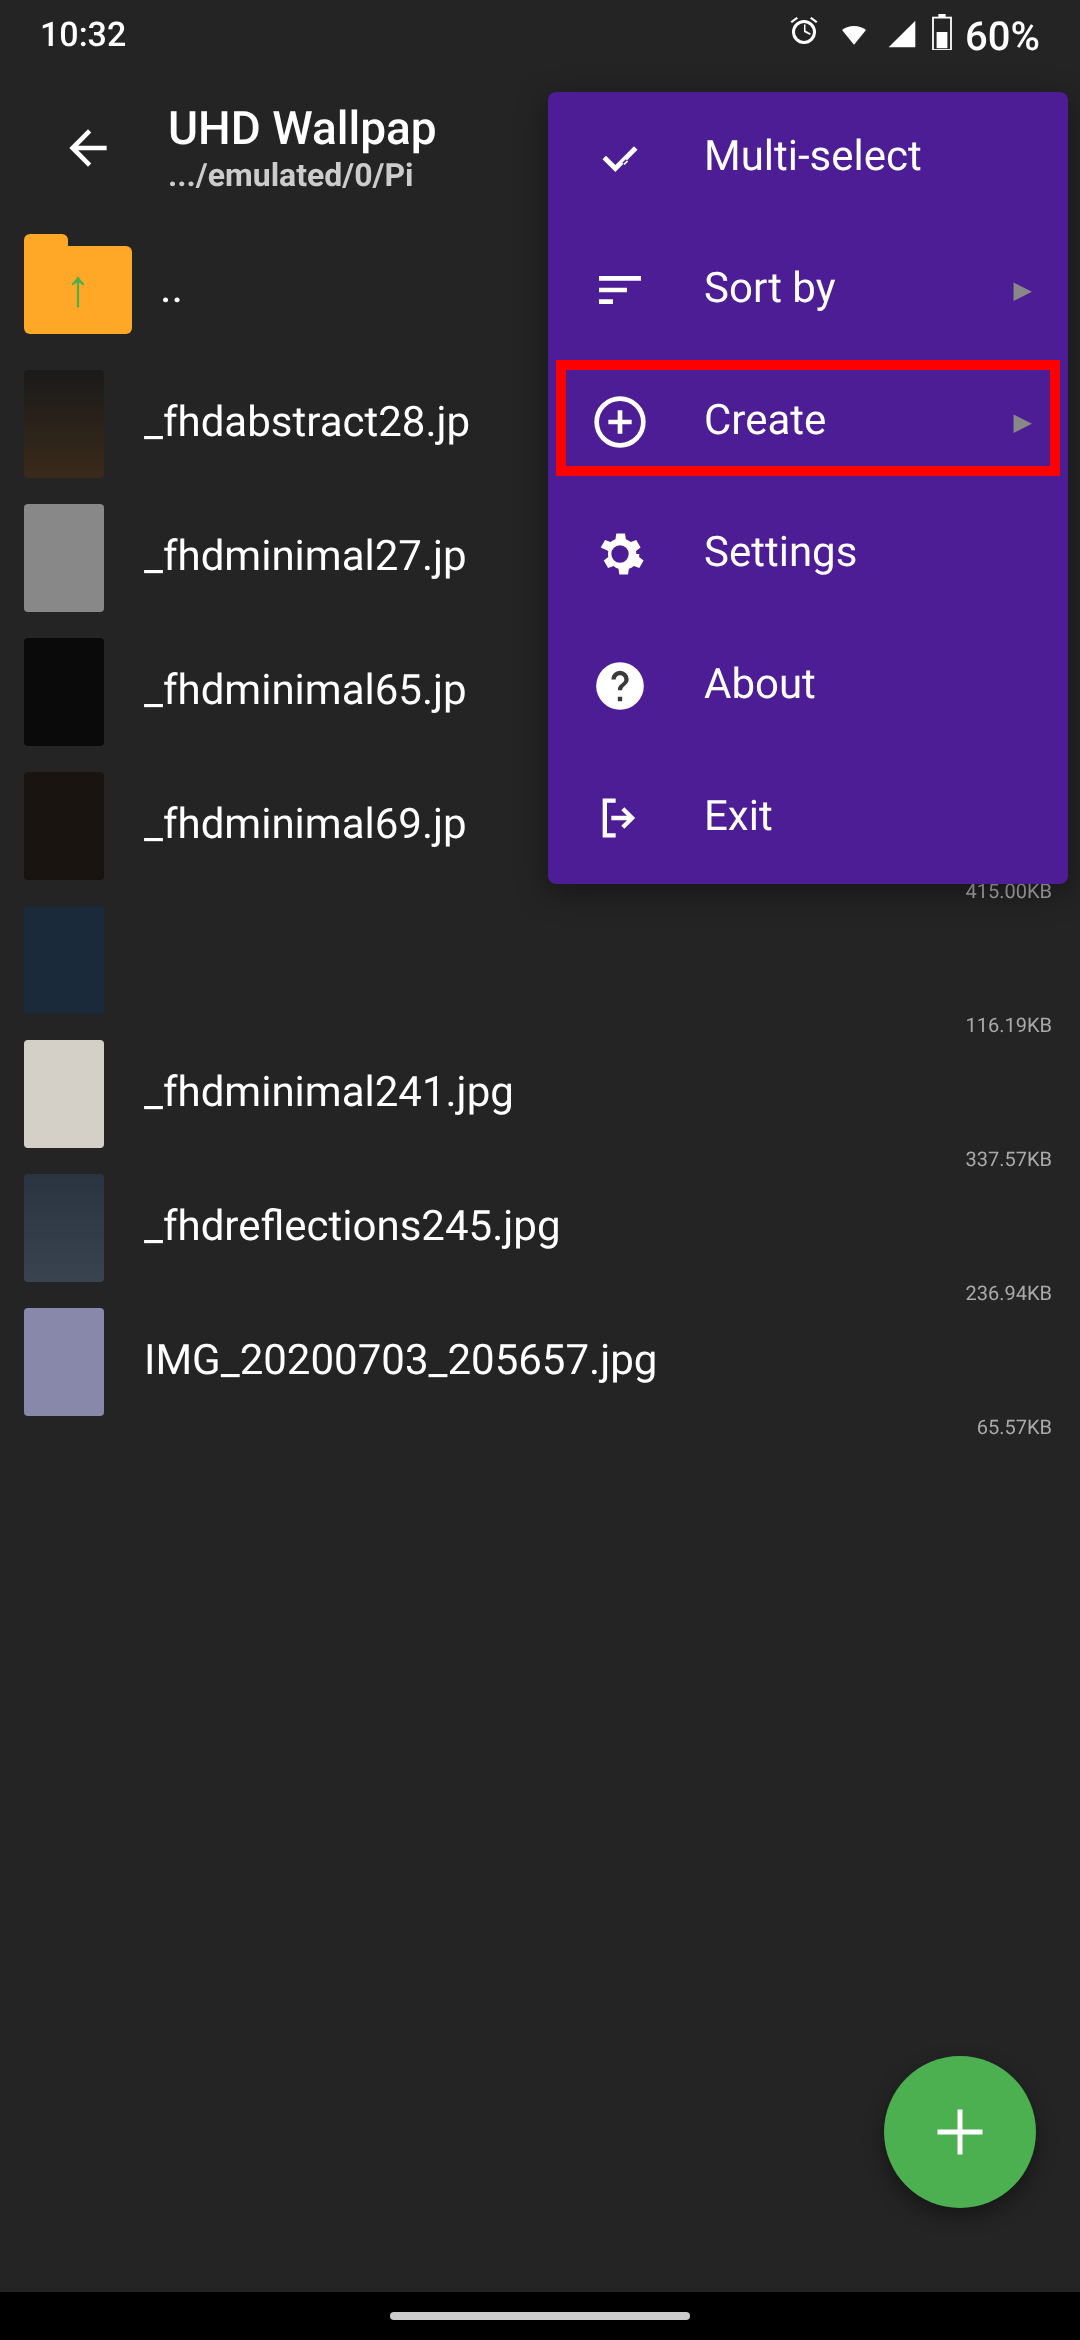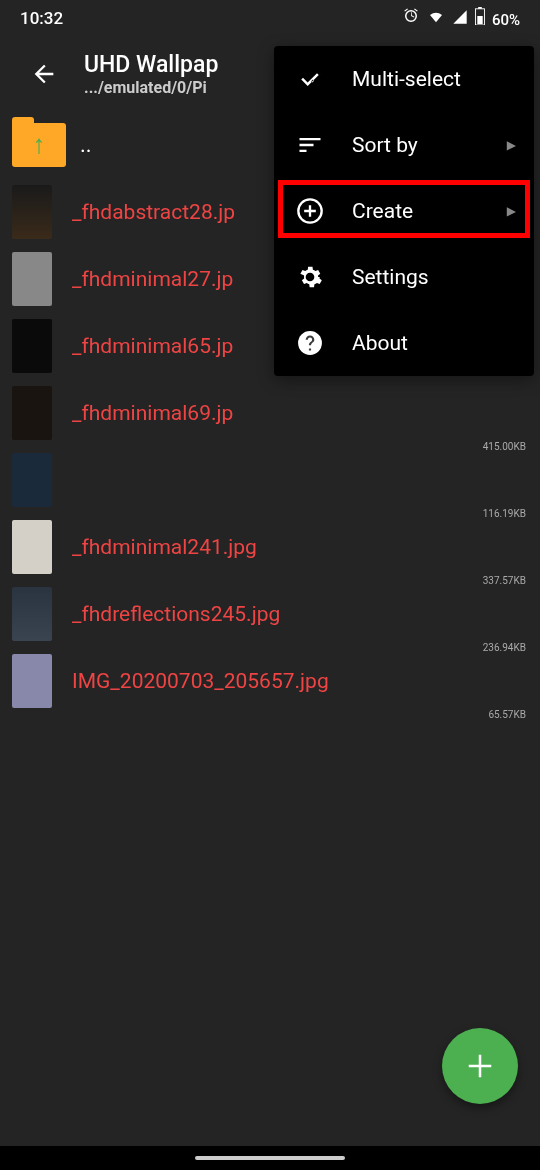--- a/index.html
+++ b/index.html
@@ -16,23 +16,23 @@
       height: 36px;
       display: flex;
       justify-content: space-between;
       align-items: center;
       padding: 16px 20px;
       font-size: 17px;
       font-weight: 500;
     }
     .status-right {
       display: flex;
-      align-items: flex-end;
+      align-items: flex-start;
       gap: 6px;
-      font-size: 15px;
+      font-size: 20px;
     }
     .app-bar {
       height: 75px;
       display: flex;
       align-items: center;
       padding: 0 28px;
       gap: 24px;
     }
     .back-btn { width: 32px; height: 32px; display:flex; align-items:center; justify-content:center; }
     .title-block { display:flex; flex-direction:column; }
@@ -70,35 +70,35 @@
       border-radius: 2px;
     }
     .thumb.t1 { background: linear-gradient(#1a1a1a, #3a2a1a); }
     .thumb.t2 { background: #888; }
     .thumb.t3 { background: #0a0a0a; }
     .thumb.t4 { background: #1a1410; }
     .thumb.t5 { background: #1a2a3a; }
     .thumb.t6 { background: #d4d0c8; }
     .thumb.t7 { background: linear-gradient(#2a3340, #3a4450); }
     .thumb.t8 { background: #8888aa; }
-    .file-name { font-size: 21px; color: #ef4444; }
+    .file-name { font-size: 21px; color: #ffffff; }
     .file-size {
       position: absolute;
       right: 14px;
       bottom: -6px;
       font-size: 10px;
       color: #aaa;
     }
     .dots { font-size: 22px; color:#fff; }
     .menu {
       position: absolute;
       top: 46px;
       right: 6px;
       width: 260px;
-      background: #000000;
+      background: #4c1d95;
       box-shadow: 0 4px 16px rgba(0,0,0,0.4);
       border-radius: 4px;
       z-index: 10;
     }
     .menu-item {
       height: 66px;
       display: flex;
       align-items: center;
       padding: 0 22px;
       gap: 28px;
@@ -279,20 +279,28 @@
   </div>
   <div class="menu-item">
     <span class="menu-icon">
       <svg width="26" height="26" viewBox="0 0 24 24" fill="#fff">
           <circle cx="12" cy="12" r="11"></circle>
           <path fill="#3a3a3a" d="M11 17h2v2h-2v-2zm1-12a4 4 0 0 0-4 4h2a2 2 0 1 1 4 0c0 2-3 1.8-3 5h2c0-2.2 3-2.5 3-5a4 4 0 0 0-4-4z"></path>
         </svg>
     </span>
     <span class="menu-label">About</span>
   </div>
+  <div class="menu-item">
+    <span class="menu-icon">
+      <svg width="26" height="26" viewBox="0 0 24 24" fill="#fff">
+          <path d="M10 3H4v18h6v-2H6V5h4V3zm4 4l-1.4 1.4L15.2 11H8v2h7.2l-2.6 2.6L14 17l5-5-5-5z"></path>
+        </svg>
+    </span>
+    <span class="menu-label">Exit</span>
+  </div>
 </div>
 
 <div class="highlight-box" style="top:180px; right:10px; width:252px; height:58px;"></div>
 
 <div class="fab">
   <svg width="30" height="30" viewBox="0 0 24 24" fill="#fff">
       <path d="M11 3h2v8h8v2h-8v8h-2v-8H3v-2h8V3z"></path>
     </svg>
 </div>
 

